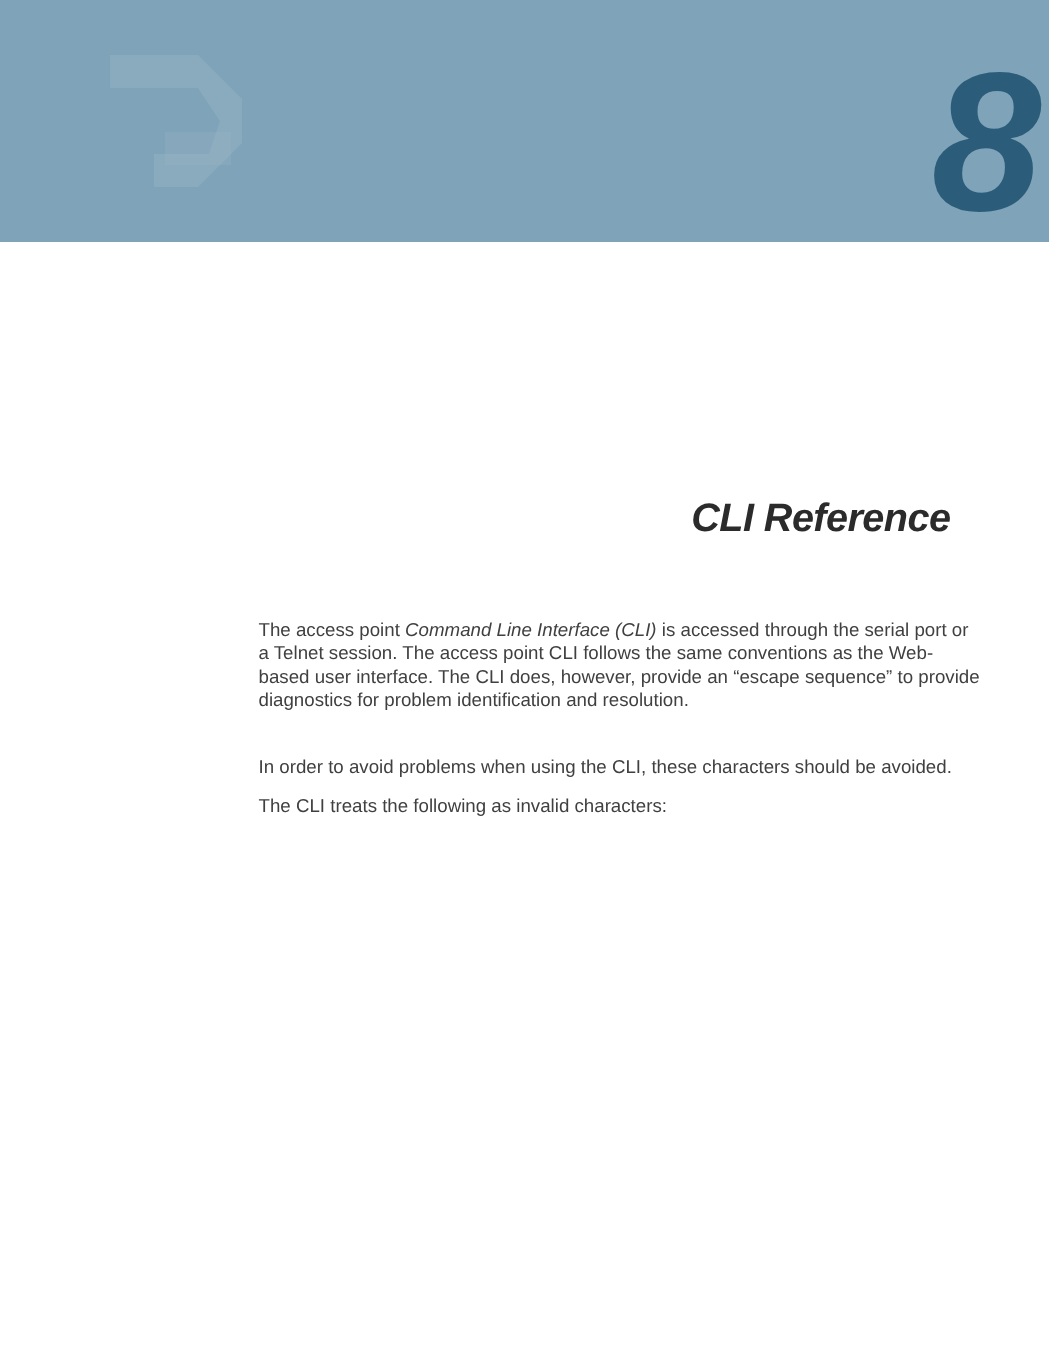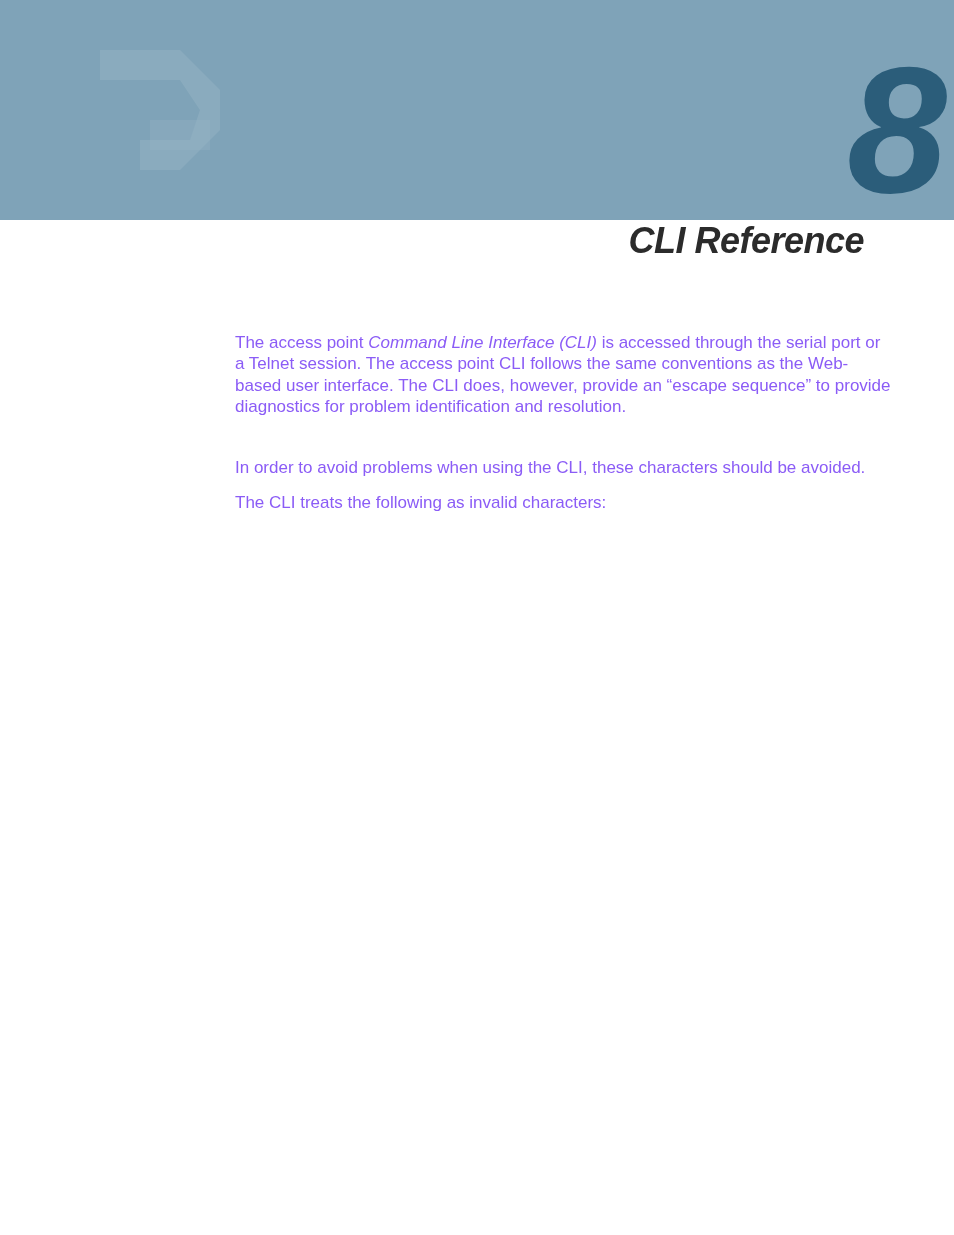--- a/index.html
+++ b/index.html
@@ -40,34 +40,35 @@
       color: #2b5d7a;
       font-family: "Helvetica Neue", Helvetica, Arial, sans-serif;
       letter-spacing: -8px;
       line-height: 1;
     }
     .content-area {
       padding: 0 60px 0 235px;
       position: relative;
     }
     .chapter-title {
+      margin-top: 230px;
       text-align: right;
       font-size: 36px;
       font-weight: 700;
       font-style: italic;
       color: #2b2b2b;
       font-family: "Helvetica Neue", Helvetica, Arial, sans-serif;
       padding-right: 30px;
       letter-spacing: -0.5px;
     }
     .body-text {
       margin-top: 70px;
       font-size: 17px;
       line-height: 1.25;
-      color: #8b5cf6;
+      color: #404040;
       font-family: "Helvetica Neue", Helvetica, Arial, sans-serif;
       font-weight: 300;
     }
     .paragraph {
       margin-bottom: 14px;
     }
     .italic {
       font-style: italic;
     }
   </style>

